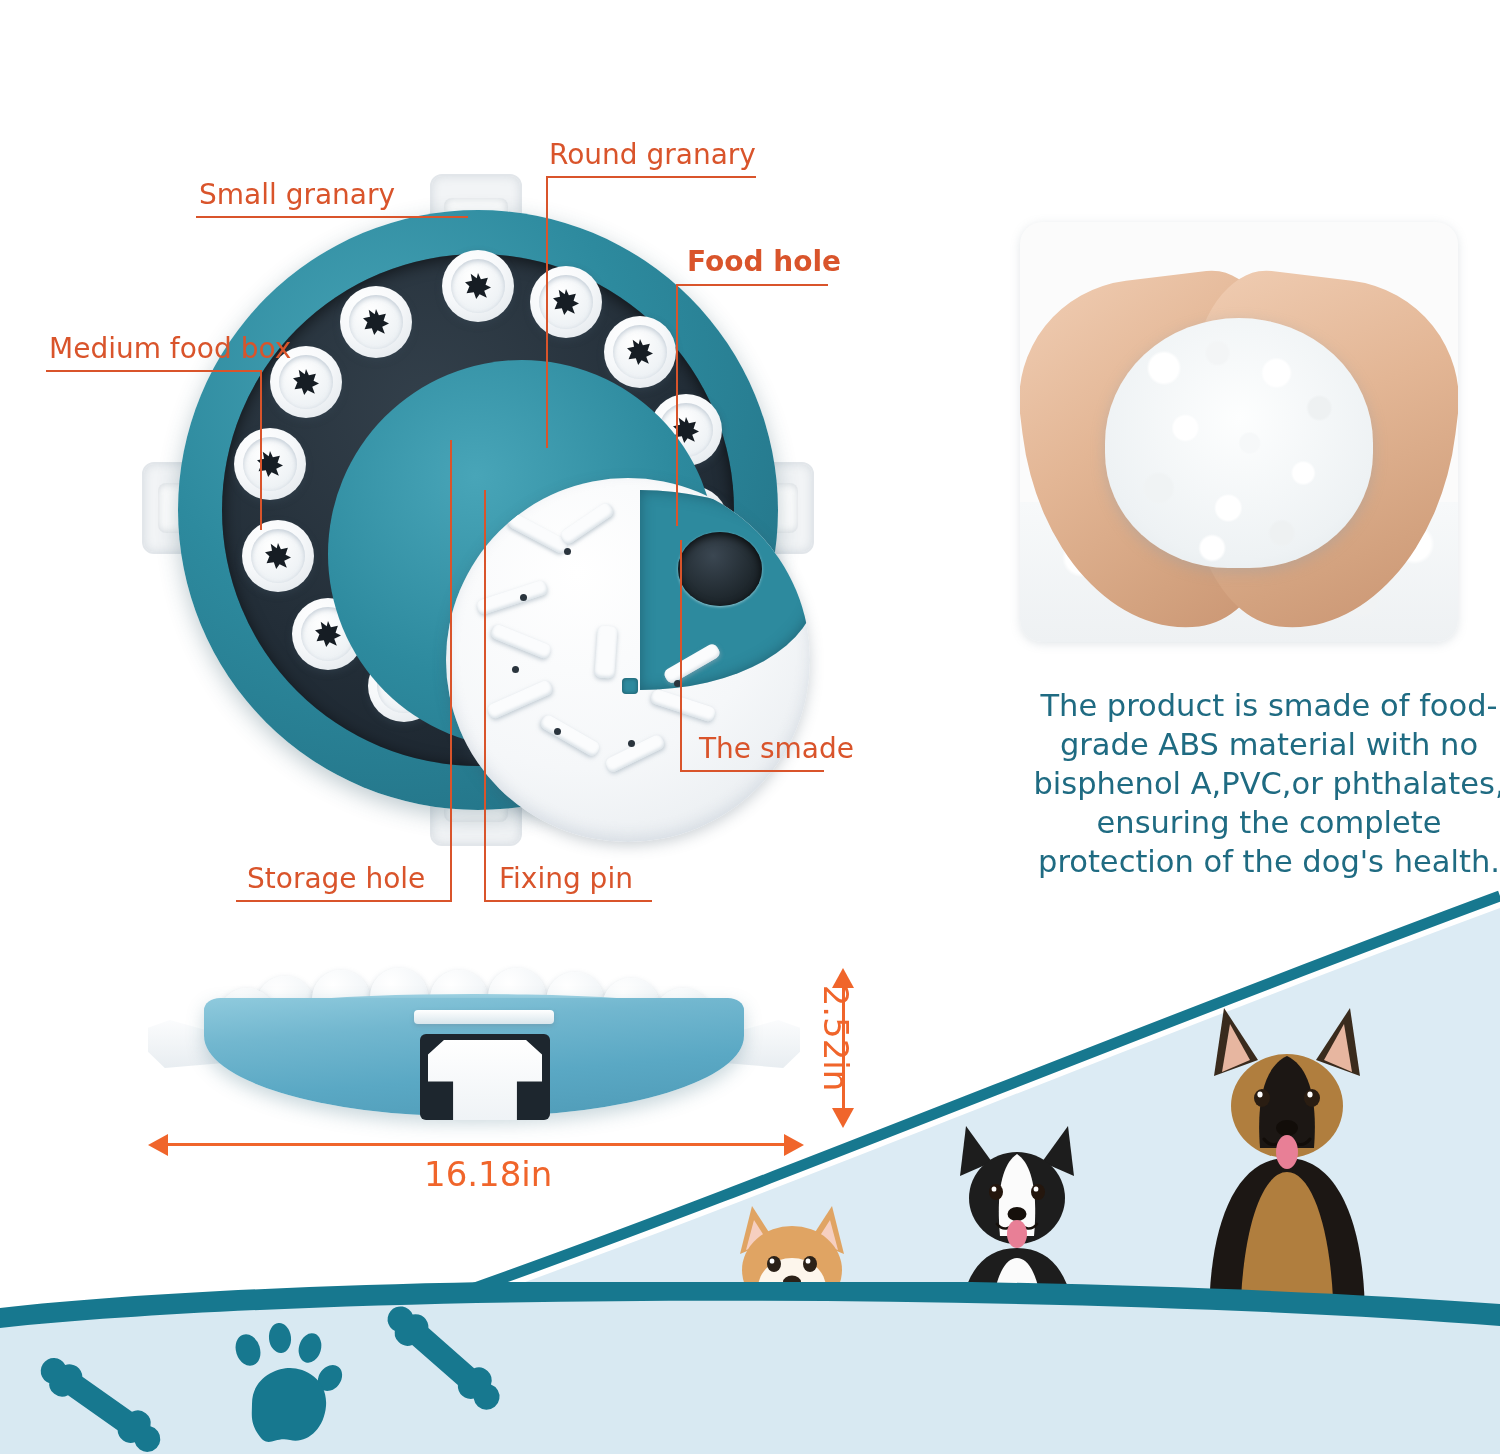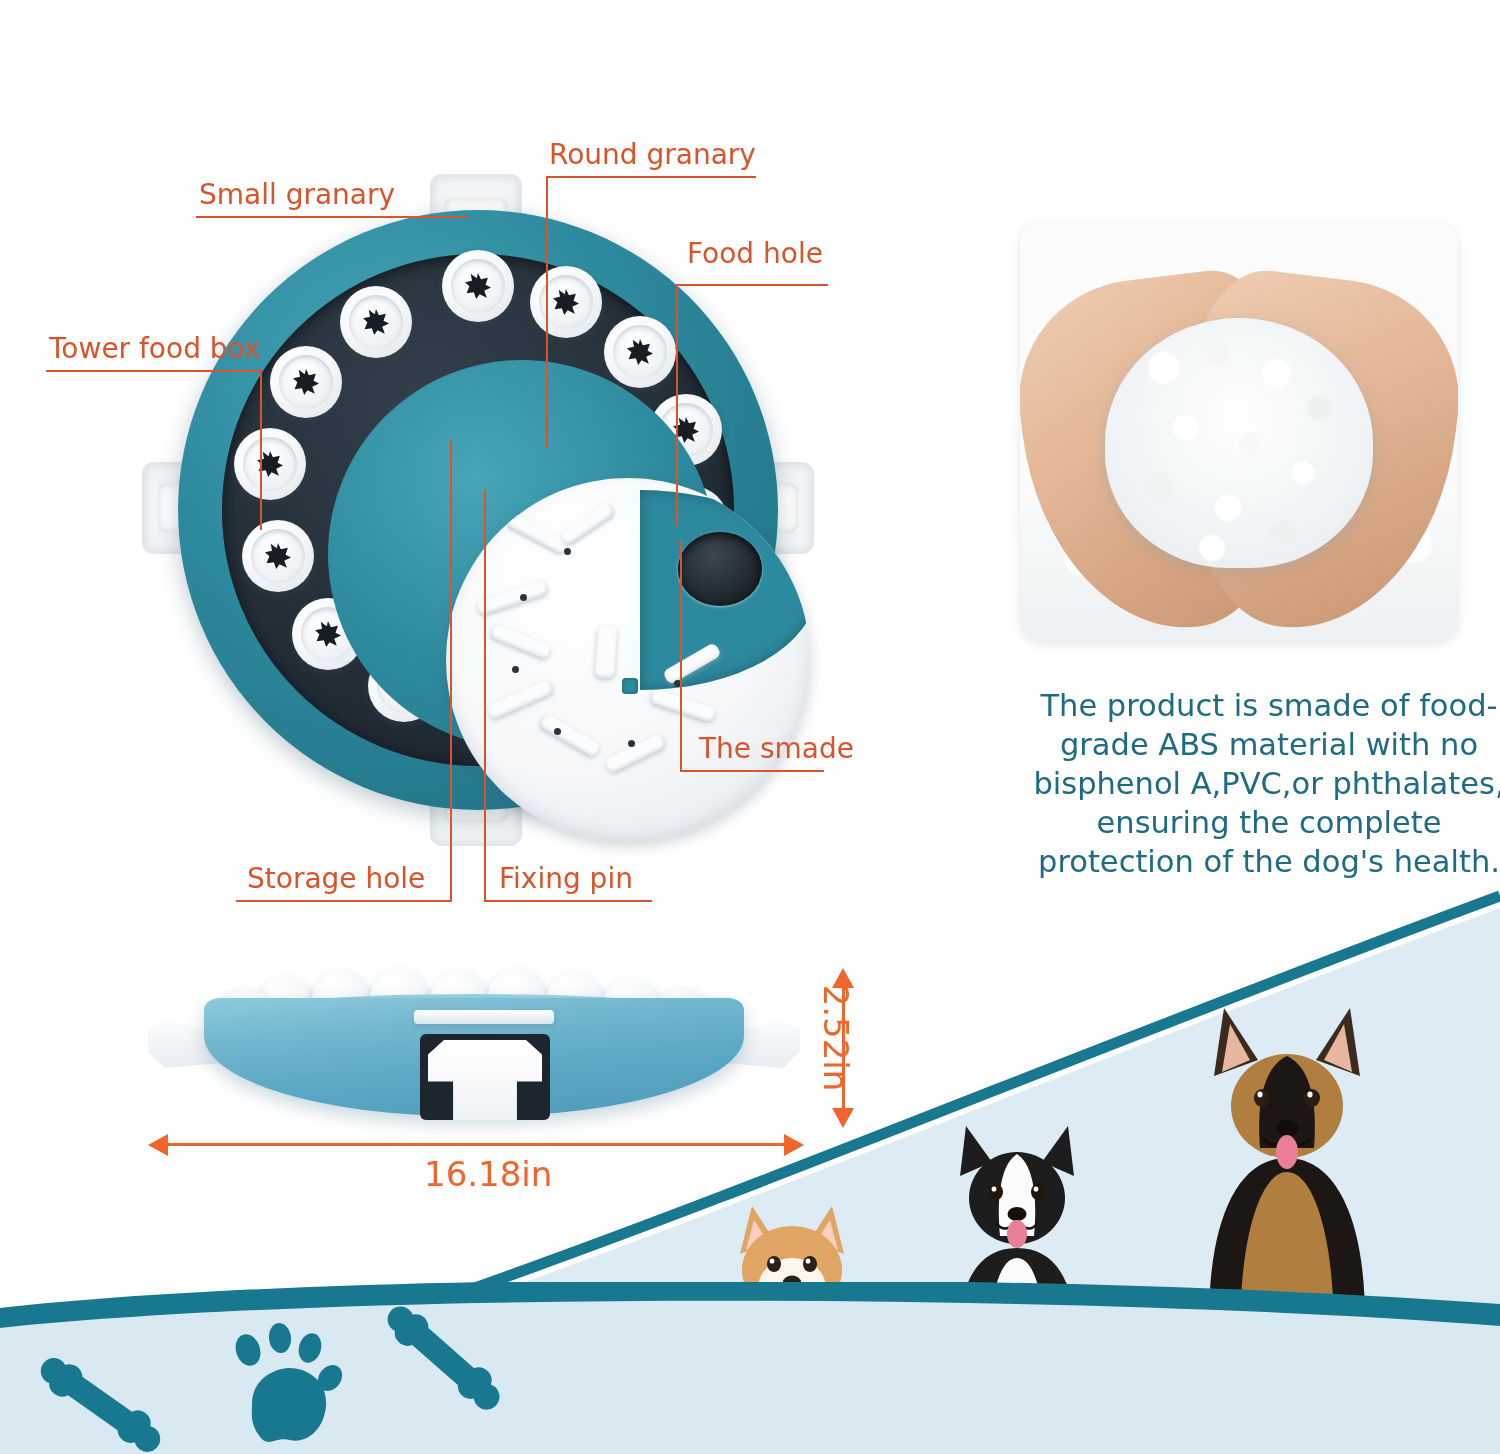--- a/index.html
+++ b/index.html
@@ -357,28 +357,28 @@
     <span class="txt">Small granary</span>
   </div>
   <div class="lead-h" style="left:196px; top:216px; width:272px;"></div>
 
   <div class="callout" style="left:546px; top:138px;">
     <span class="txt">Round granary</span>
   </div>
   <div class="ul" style="left:546px; top:176px; width:210px;"></div>
   <div class="lead" style="left:546px; top:176px; height:272px;"></div>
 
-  <div class="callout" style="left:684px; top:237px;">
+  <div class="callout" style="left:684px; top:245px;font-weight:bold;">
     <span class="txt">Food hole</span>
   </div>
   <div class="ul" style="left:676px; top:284px; width:152px;"></div>
   <div class="lead" style="left:676px; top:284px; height:242px;"></div>
 
   <div class="callout" style="left:46px; top:332px;">
-    <span class="txt">Tower food box</span>
+    <span class="txt">Medium food box</span>
   </div>
   <div class="ul" style="left:46px; top:370px; width:216px;"></div>
   <div class="lead" style="left:260px; top:370px; height:160px;"></div>
 
   <div class="callout" style="left:696px; top:732px;">
     <span class="txt">The smade</span>
   </div>
   <div class="ul" style="left:680px; top:770px; width:144px;"></div>
   <div class="lead" style="left:680px; top:540px; height:230px;"></div>
 

